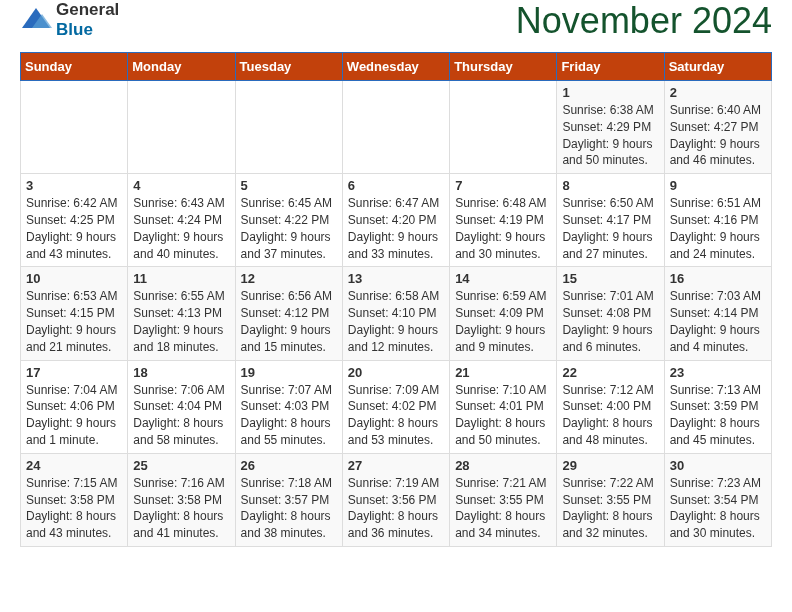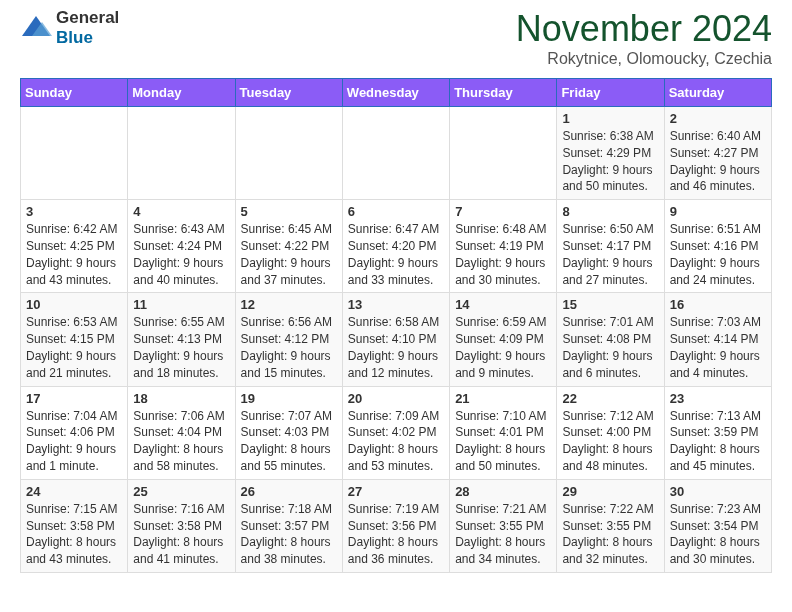--- a/index.html
+++ b/index.html
@@ -1,24 +1,24 @@
 <!DOCTYPE html>
 <html><head>
   <meta charset="utf-8">
   <style>
     * { box-sizing: border-box; margin: 0; padding: 0; }
     body { font-family: Arial, sans-serif; background: #fff; width: 792px; min-height: 612px; }
-    .container { padding: 0 20px; margin-top: 8px; }
+    .container { padding: 0 20px; }
     .header { display: flex; align-items: flex-start; justify-content: space-between; margin-bottom: 10px; }
     .logo { display: flex; align-items: center; gap: 4px; }
     .title-area { text-align: right; }
     .month-title { font-size: 36px; color: #14532d; font-weight: 300; }
     .location { font-size: 16px; color: #555; }
     table { width: 100%; border-collapse: collapse; }
-    thead tr { background-color: #8b5cf6; }
+    thead tr { background-color: #c2410c; }
     thead th { color: #fff; font-size: 13px; font-weight: bold; padding: 6px 4px; text-align: left; border: 1px solid #2a6bbd; }
     tbody tr { border-bottom: 1px solid #ccc; }
     tbody td { vertical-align: top; padding: 4px 5px; font-size: 11px; color: #333; border: 1px solid #ddd; width: calc(100%/7); min-height: 80px; background: #fff; }
     tbody tr:nth-child(odd) td { background: #f9f9f9; }
     .day-number { font-size: 13px; font-weight: bold; display: block; margin-bottom: 2px; }
     .day-info { font-size: 12px; line-height: 1.4; color: #333; }
     .empty-cell { background: #fff !important; }
   </style>
 </head>
 <body>
@@ -30,21 +30,20 @@
         <polygon points="16,2 30,22 2,22" fill="#2a6bbd"></polygon>
         <polygon points="22,8 32,22 12,22" fill="#5a9fd4" opacity="0.7"></polygon>
       </svg>
       <div>
         <span style="font-size:17px;font-weight:bold;color:#333;">General</span><br>
         <span style="font-size:17px;font-weight:bold;color:#0369a1;">Blue</span>
       </div>
     </div>
     <div class="title-area">
       <div class="month-title">November 2024</div>
-      <div class="location">Rokytnice, Olomoucky, Czechia</div>
     </div>
   </div>
 
   <table>
     <thead>
       <tr>
         <th>Sunday</th>
         <th>Monday</th>
         <th>Tuesday</th>
         <th>Wednesday</th>

